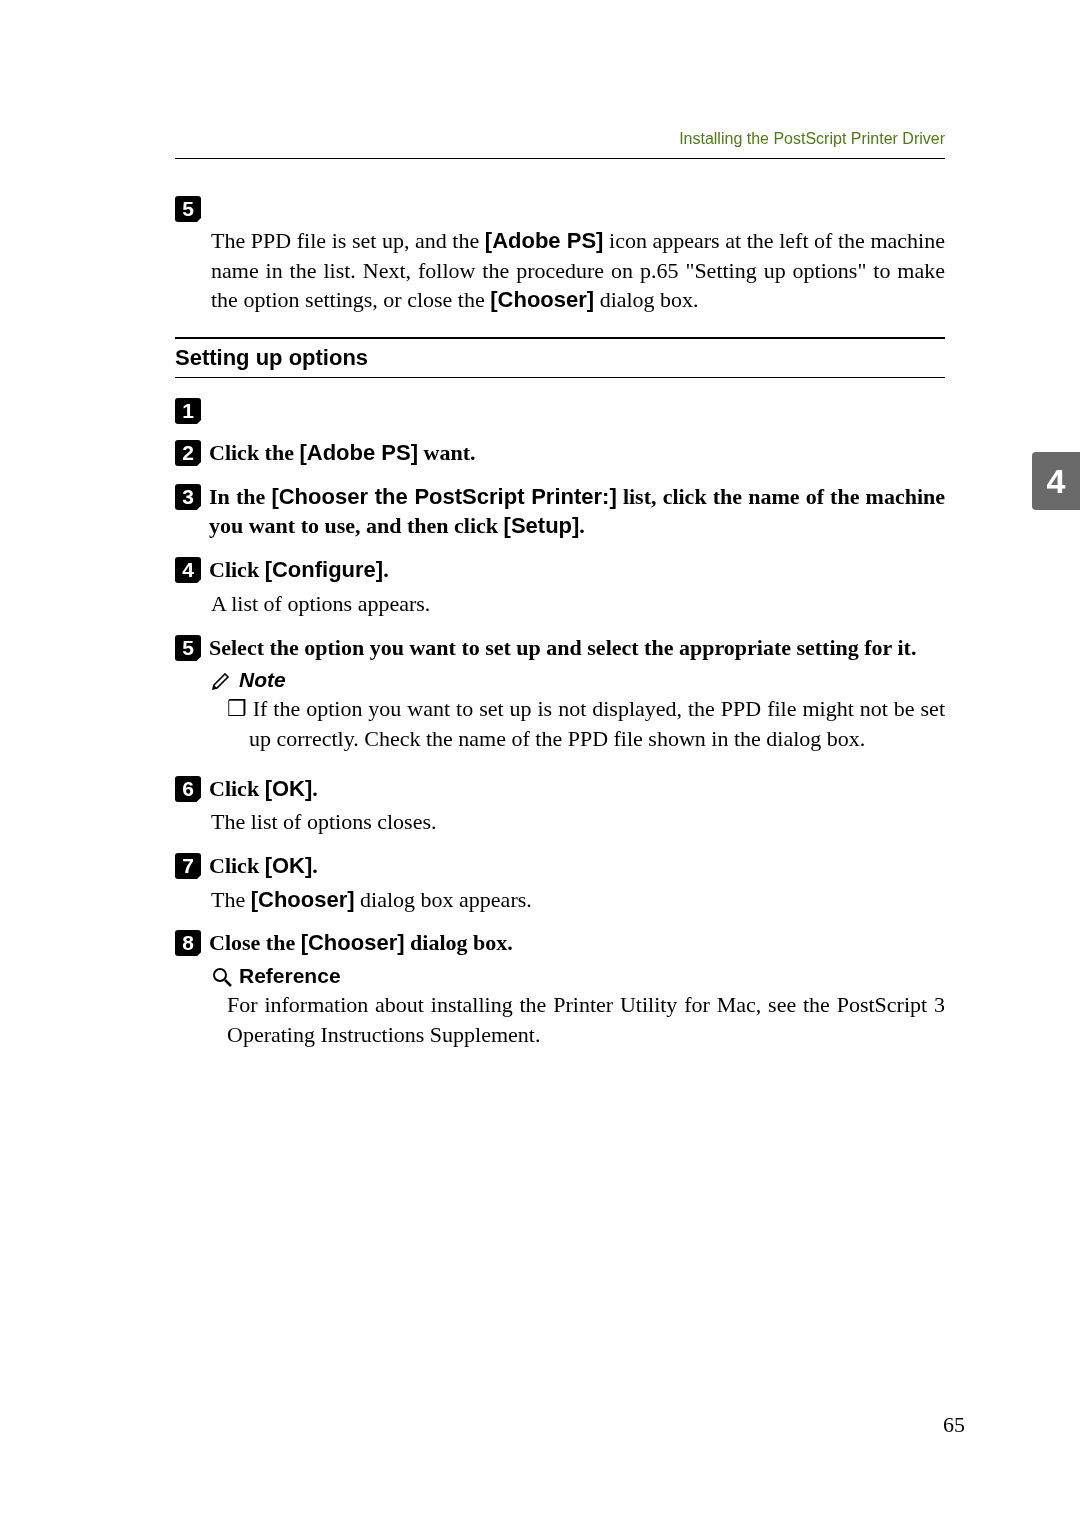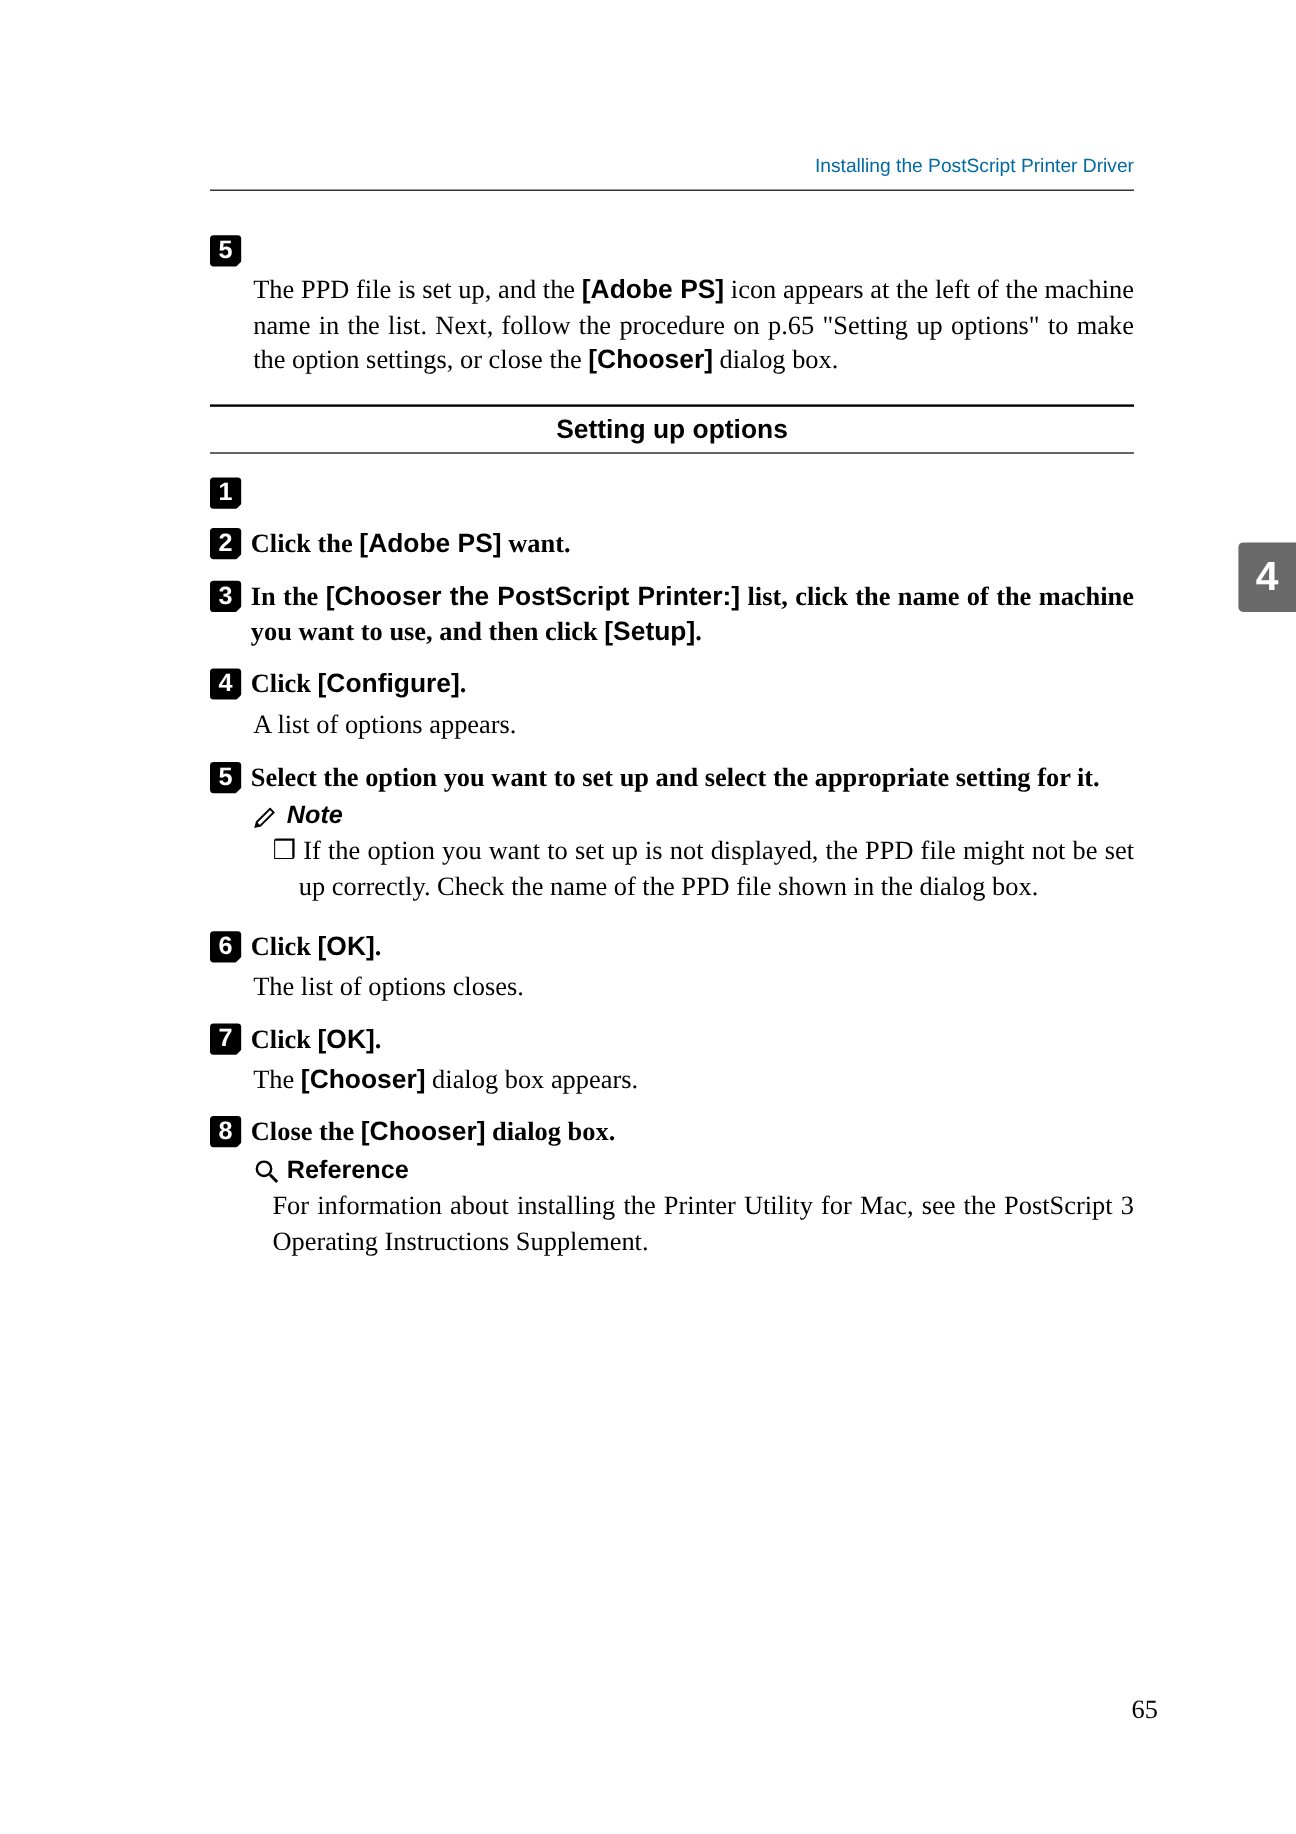--- a/index.html
+++ b/index.html
@@ -16,21 +16,21 @@
     position: relative;
     height: 100%;
   }
   .header-line {
     border-bottom: 1px solid #000;
     padding-bottom: 10px;
     margin-bottom: 35px;
     text-align: right;
     font-family: Arial, Helvetica, sans-serif;
     font-size: 16px;
-    color: #0369a1;
+    color: #4d7c0f;
   }
   .step {
     margin-bottom: 8px;
   }
   .step-head {
     display: flex;
     align-items: flex-start;
     gap: 8px;
   }
   .step-num {
@@ -82,21 +82,20 @@
     font-weight: bold;
   }
   .section-title {
     font-family: Arial, Helvetica, sans-serif;
     font-weight: bold;
     font-size: 22px;
     border-top: 2px solid #000;
     border-bottom: 1.5px solid #000;
     padding: 6px 0;
     margin: 22px 0 18px 0;
-    text-align: center;
   }
   .note-head {
     margin-left: 36px;
     font-family: Arial, Helvetica, sans-serif;
     font-weight: bold;
     font-size: 21px;
     margin-top: 6px;
     display: flex;
     align-items: center;
     gap: 6px;
@@ -112,21 +111,21 @@
     text-indent: -22px;
     margin-top: 2px;
   }
   .ref-head {
     margin-left: 36px;
     font-family: Arial, Helvetica, sans-serif;
     font-weight: bold;
     font-size: 21px;
     margin-top: 6px;
     display: flex;
-    align-items: center;
+    align-items: flex-end;
     gap: 6px;
   }
   .ref-body {
     margin-left: 52px;
     font-size: 22px;
     line-height: 1.35;
     text-align: justify;
     margin-top: 2px;
   }
   .side-tab {

